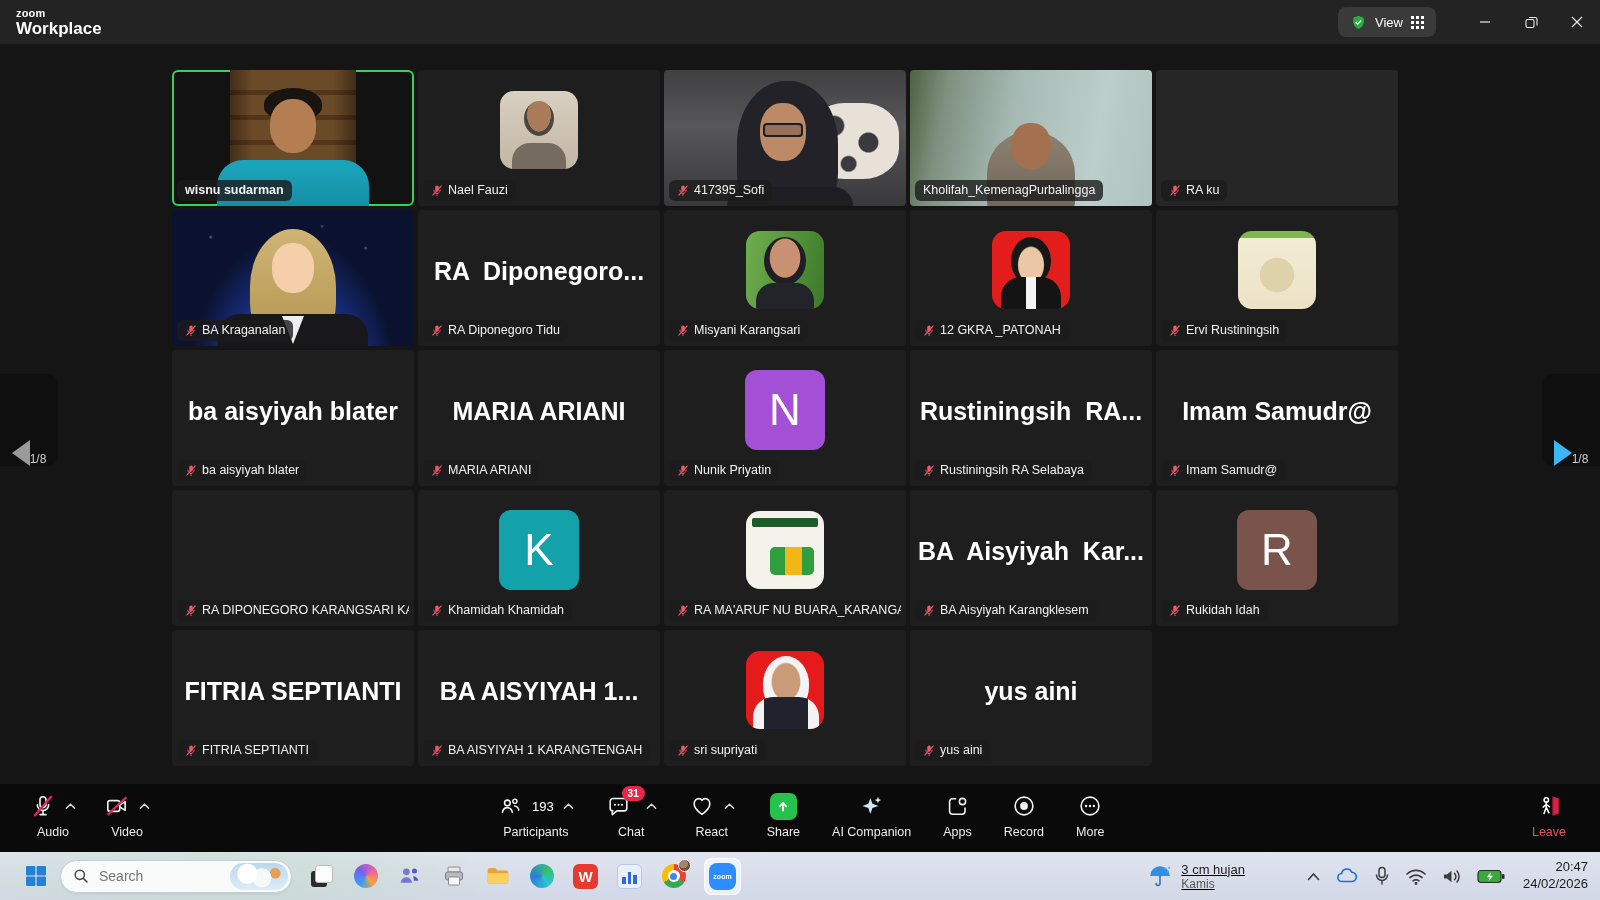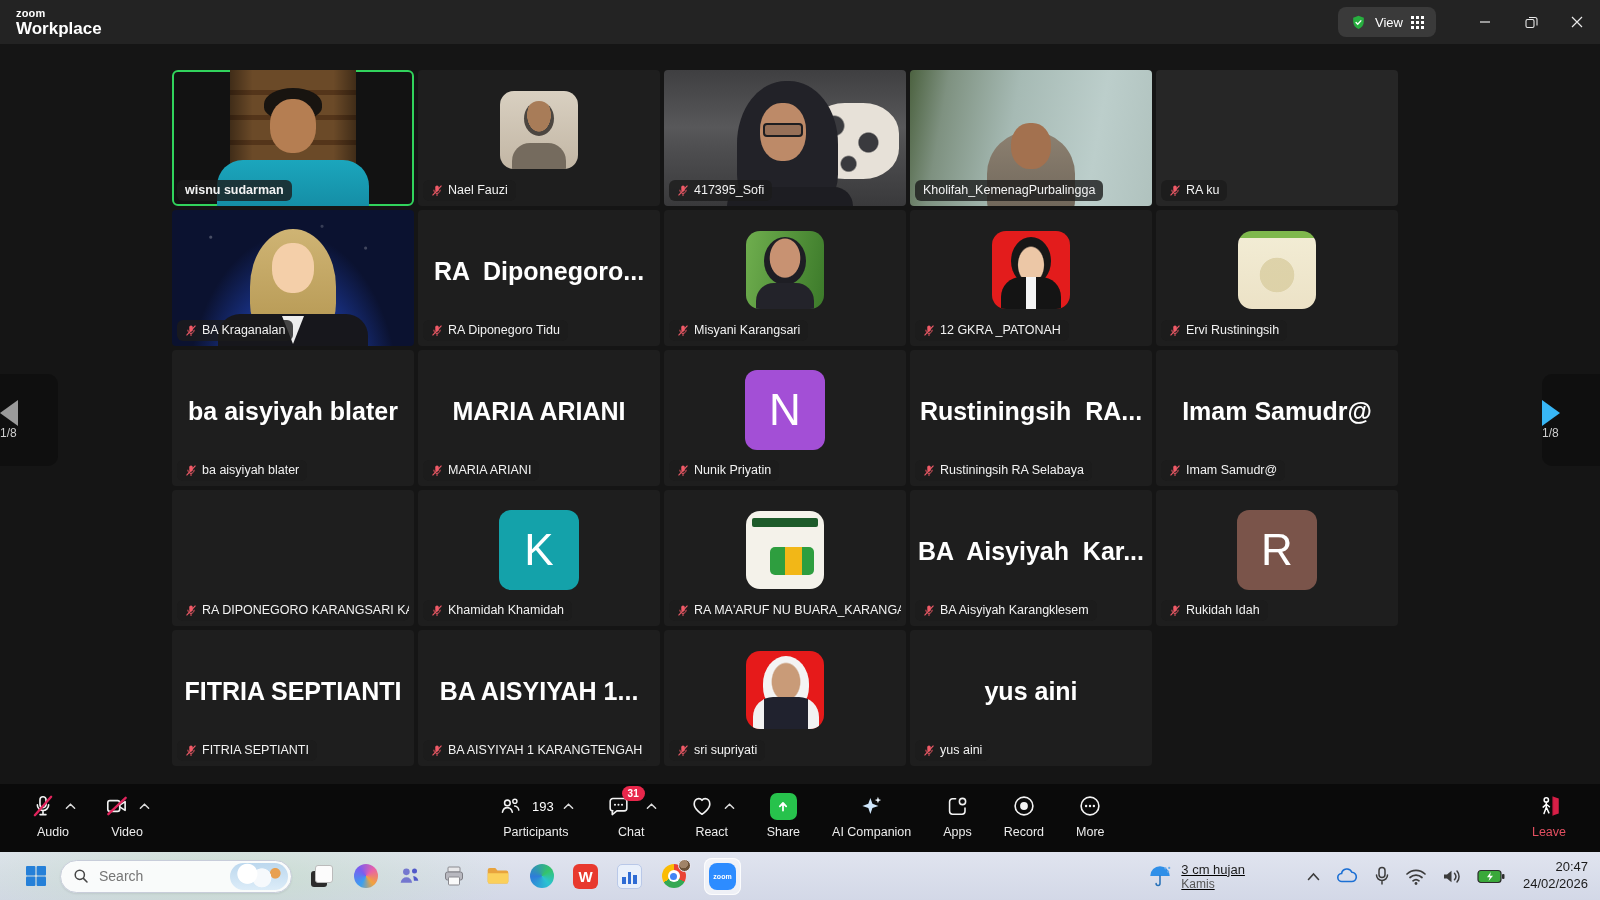--- a/index.html
+++ b/index.html
@@ -63,21 +63,21 @@
   .scene-kholifah{background:linear-gradient(100deg,#4c6240 0%,#7e9180 15%,#a6bab4 42%,#bccecb 75%,#b0c2be 100%);}
   .scene-kholifah .s2{left:50%;bottom:-8%;width:88px;height:86px;margin-left:-44px;border-radius:50% 50% 18% 18%;background:linear-gradient(180deg,#8d8171,#6d6458);}
   .scene-kholifah .s3{left:50%;bottom:27%;width:40px;height:46px;margin-left:-20px;border-radius:46%;background:#a3714f;}
   .scene-kragan{background:radial-gradient(circle at 80% 28%,rgba(255,255,255,.22) 1px,transparent 2px),radial-gradient(circle at 16% 20%,rgba(255,255,255,.25) 1px,transparent 2px),radial-gradient(circle at 62% 12%,rgba(255,255,255,.18) 1px,transparent 2px),radial-gradient(ellipse at 50% 140%,#3f7ae0 0%,#1c3a9e 32%,rgba(10,18,48,0) 62%),#0b1230;}
   .scene-kragan .s2{left:50%;top:14%;width:86px;height:116px;margin-left:-43px;border-radius:50% 50% 36% 36%;background:linear-gradient(180deg,#cfb474,#b3954f);}
   .scene-kragan .s3{left:50%;top:24%;width:42px;height:50px;margin-left:-21px;border-radius:46%;background:#f4cfa9;}
   .scene-kragan .s4{left:50%;bottom:0;width:150px;height:32px;margin-left:-75px;border-radius:22px 22px 0 0;background:#17171c;}
   .scene-kragan .s4::after{content:"";position:absolute;left:50%;top:2px;width:22px;height:28px;margin-left:-11px;background:#eee;clip-path:polygon(0 0,100% 0,50% 100%);}
 
   
-  .pagenav{position:absolute;width:58px;height:92px;background:#0f0f0f;display:flex;flex-direction:column;align-items:flex-start;justify-content:center;color:#cfcfcf;font-size:12px;}
+  .pagenav{position:absolute;width:58px;height:92px;background:#0f0f0f;display:flex;flex-direction:row;align-items:flex-end;justify-content:center;color:#cfcfcf;font-size:12px;}
   .pagenav.left{left:0;top:374px;border-radius:0 10px 10px 0;}
   .pagenav.right{right:0;top:374px;border-radius:10px 0 0 10px;}
   .tri-l{width:0;height:0;border-top:13px solid transparent;border-bottom:13px solid transparent;border-right:18px solid #9a9a9a;}
   .tri-r{width:0;height:0;border-top:13px solid transparent;border-bottom:13px solid transparent;border-left:18px solid #38b6f5;}
 
   
   .ztoolbar{position:absolute;left:0;right:0;top:784px;height:68px;background:#0a0a0a;}
   .tb-left{position:absolute;left:30px;top:8px;display:flex;gap:28px;}
   .tb-center{position:absolute;left:498px;top:8px;display:flex;gap:32px;}
   .tb-right{position:absolute;right:34px;top:8px;}

